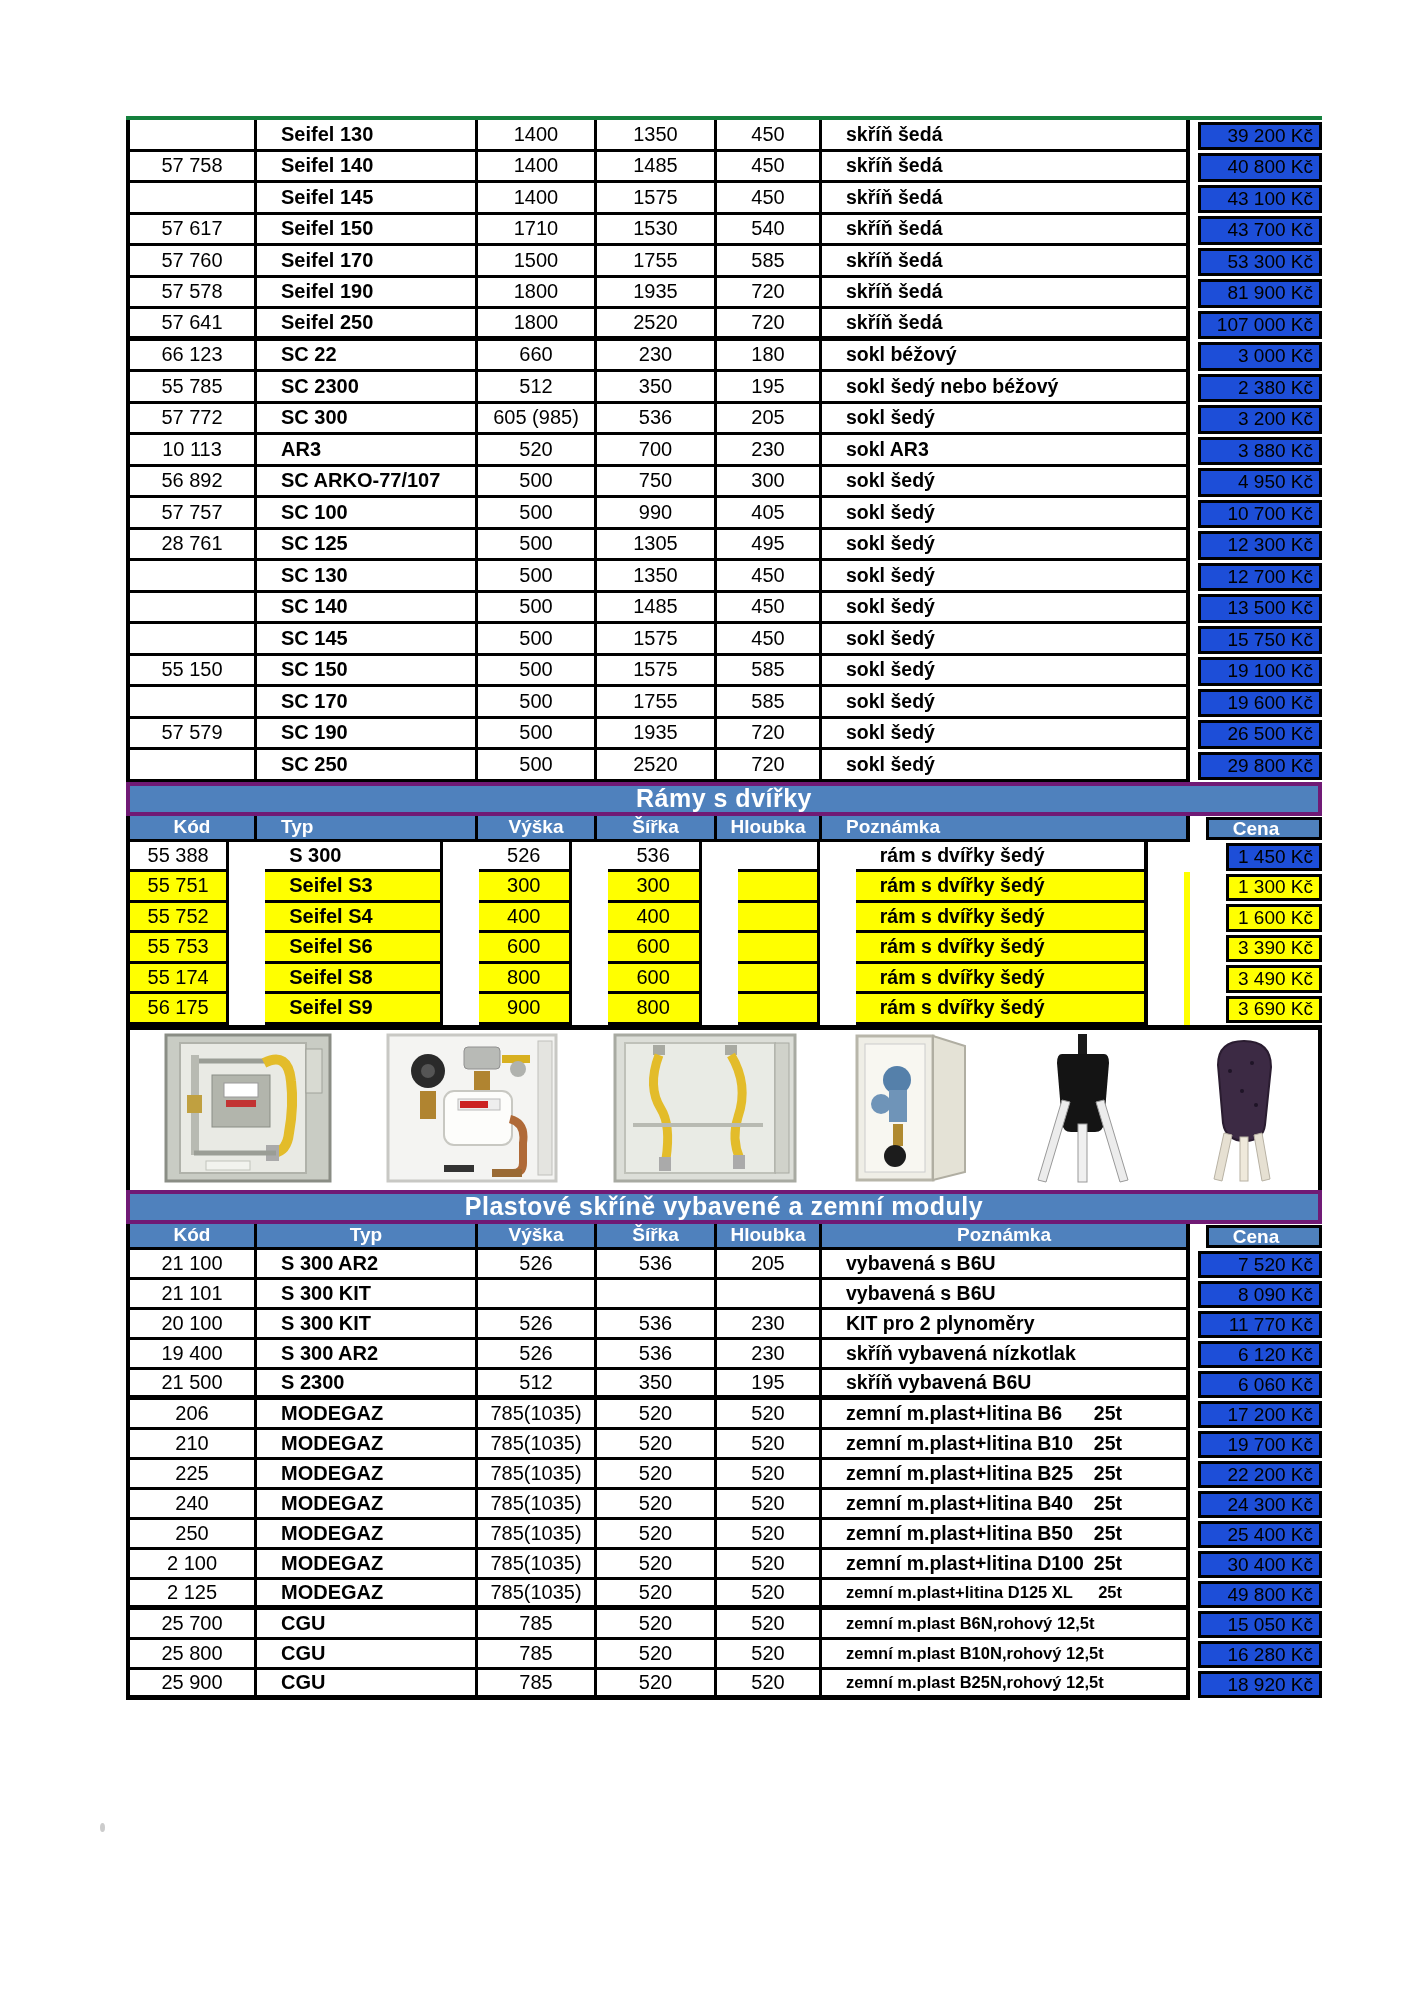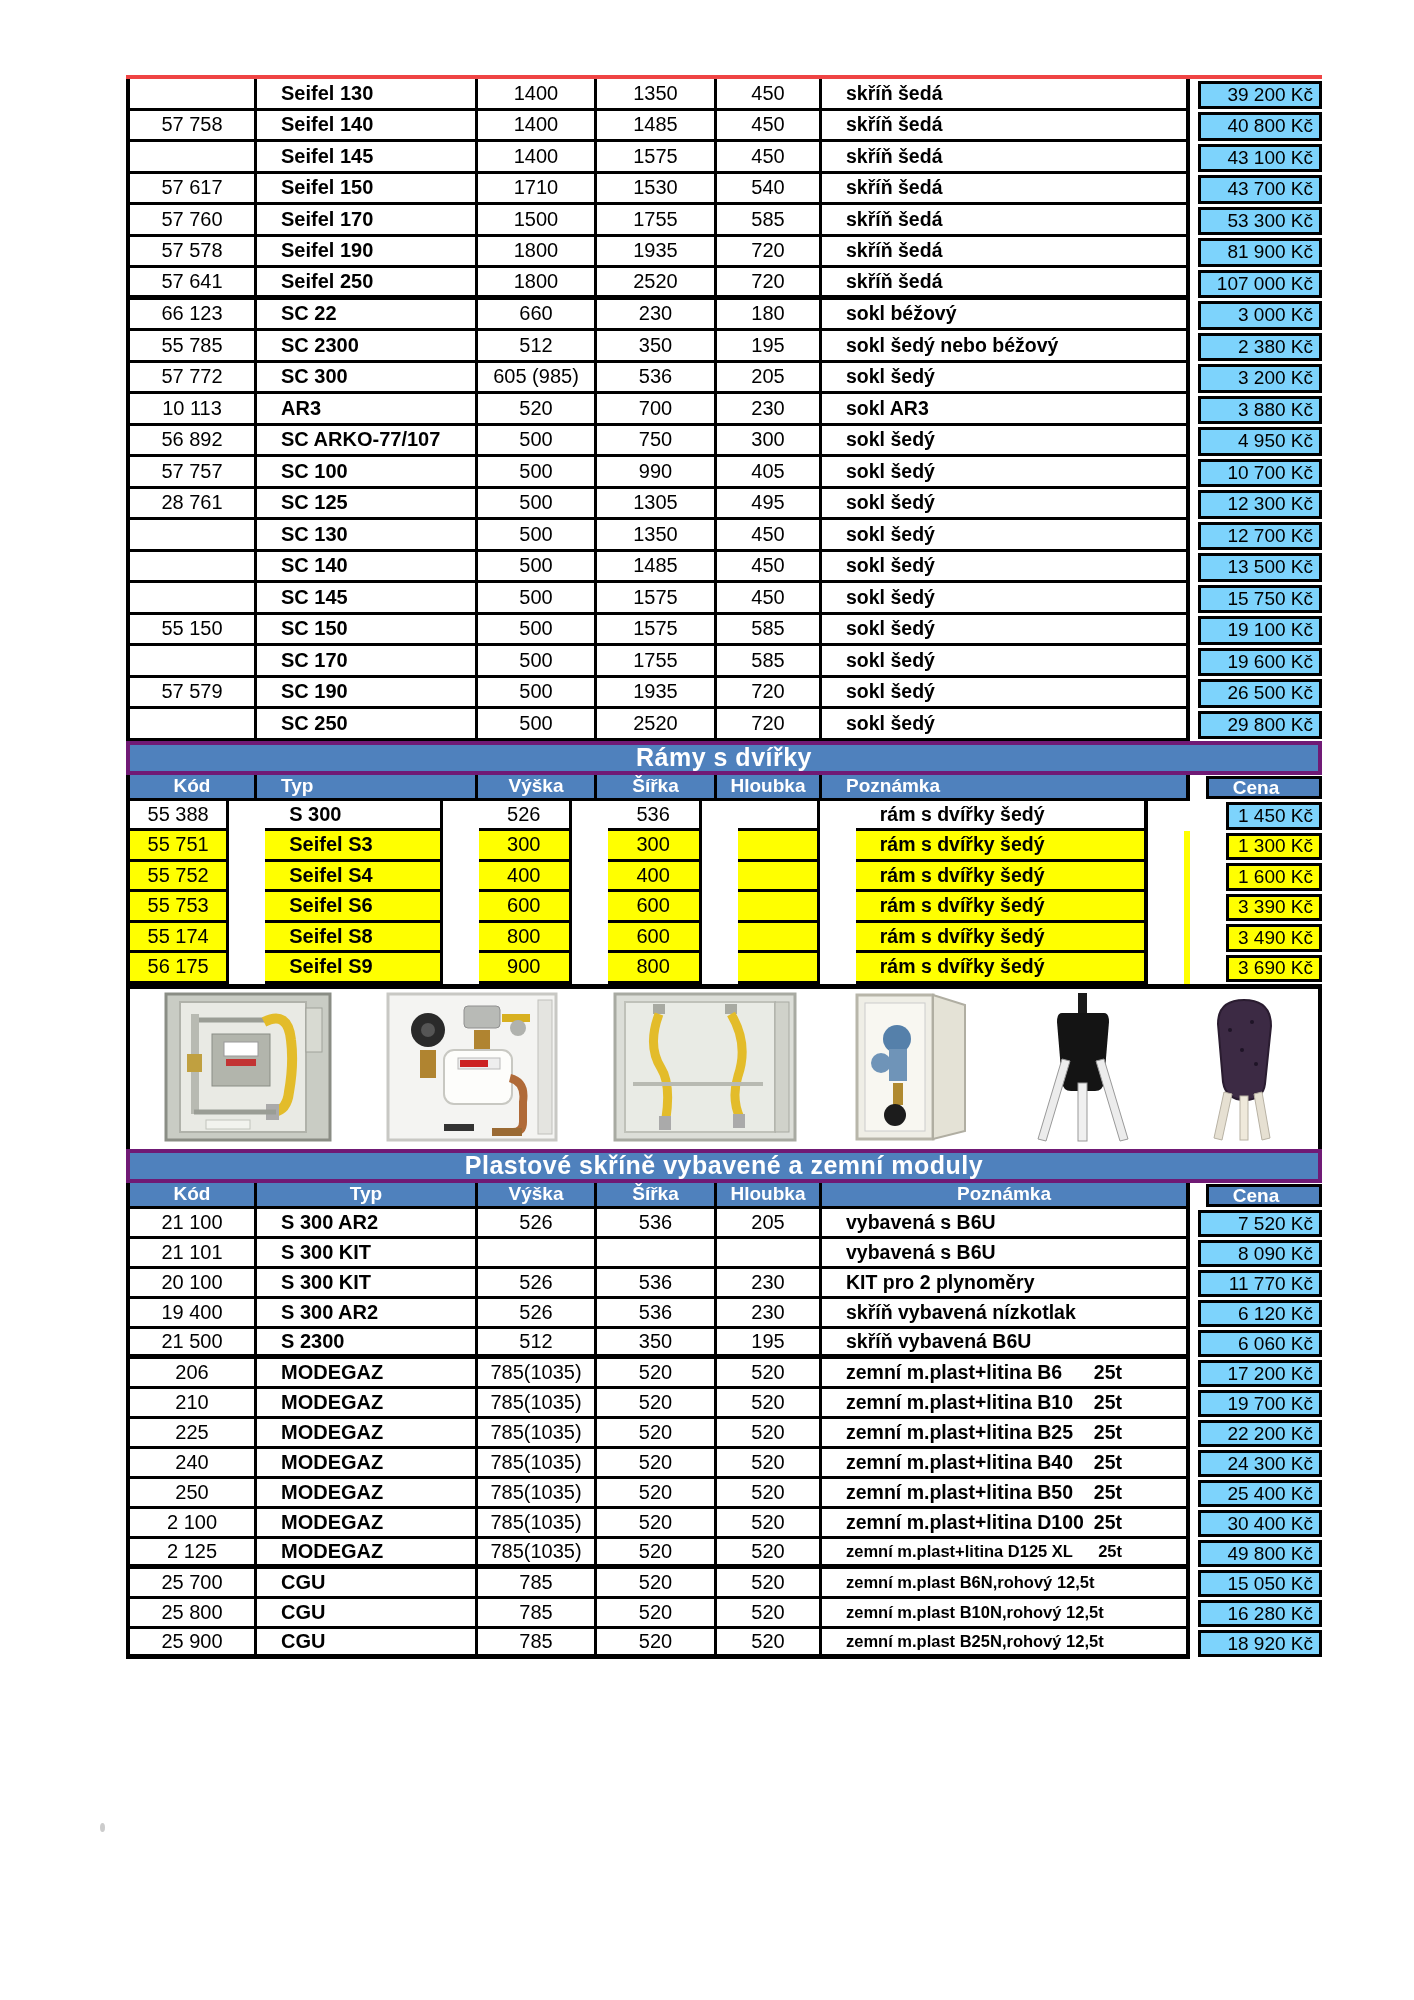--- a/index.html
+++ b/index.html
@@ -3,40 +3,40 @@
 <meta charset="utf-8">
 <style>
   html,body{margin:0;padding:0;background:#ffffff;}
   .page{position:relative;width:1414px;height:2000px;background:#ffffff;overflow:hidden;
         font-family:"Liberation Sans", sans-serif;color:#000;
         --blue:#4f81bd; --yellow:#ffff00;}
   .doc{position:absolute;left:126px;top:75px;width:1196px;}
 
   
   .tbl{width:1196px;}
-  .bt{border-top:4px solid #ef4444;}
+  .bt{border-top:4px solid #15803d;margin-top:41px;}
   .row,.hdr{display:flex;width:1196px;}
   .t-top .row{height:31.5px;}
   .t-frames .row{height:30.5px;gap:36px;}
   .t-plastic .row{height:30px;}
   .hdr{height:26px;}
   .c{box-sizing:border-box;height:100%;display:flex;align-items:center;white-space:nowrap;
      border-right:3px solid #000;border-bottom:3px solid #000;background:#fff;font-size:20px;}
   .hdr .c{font-size:19px;}
   .c-kod{width:131px;border-left:4px solid #000;justify-content:center;}
   .c-typ{width:221px;padding-left:24px;font-weight:700;}
   .c-vyska{width:119px;justify-content:center;}
   .c-sirka{width:120px;justify-content:center;}
   .c-hloubka{width:105px;justify-content:center;}
   .c-pozn{width:368px;padding-left:24px;border-right:4px solid #000;font-size:19.5px;font-weight:bold;}
   .c-pozn.small{font-size:16.5px;}
   .p2{margin-left:auto;margin-right:64px;}
   .gap{width:8px;height:100%;background:transparent;}
   .cw{width:124px;height:100%;box-sizing:border-box;padding:1.5px 0;}
-  .cena{box-sizing:border-box;height:100%;border:3px solid #000;background:#7dd3fc;display:flex;
+  .cena{box-sizing:border-box;height:100%;border:3px solid #000;background:#1d4ed8;display:flex;
         align-items:center;justify-content:flex-end;padding-right:6px;font-size:19px;white-space:nowrap;}
   .thick .c{border-bottom-width:5px;}
   .hl .c,.hl .cena,.hl .gap{background:var(--yellow);}
   .hb{background:var(--blue) !important;color:#fff;font-weight:700;justify-content:center;}
   .hb.left{justify-content:flex-start;}
   .hdr .cena.hb{justify-content:center;padding-right:16px;margin-left:8px;}
 
   
   .band{box-sizing:border-box;width:1196px;height:34px;border:4px solid #701a75;background:var(--blue);
         color:#fff;font-weight:700;font-size:25px;display:flex;align-items:center;justify-content:center;

